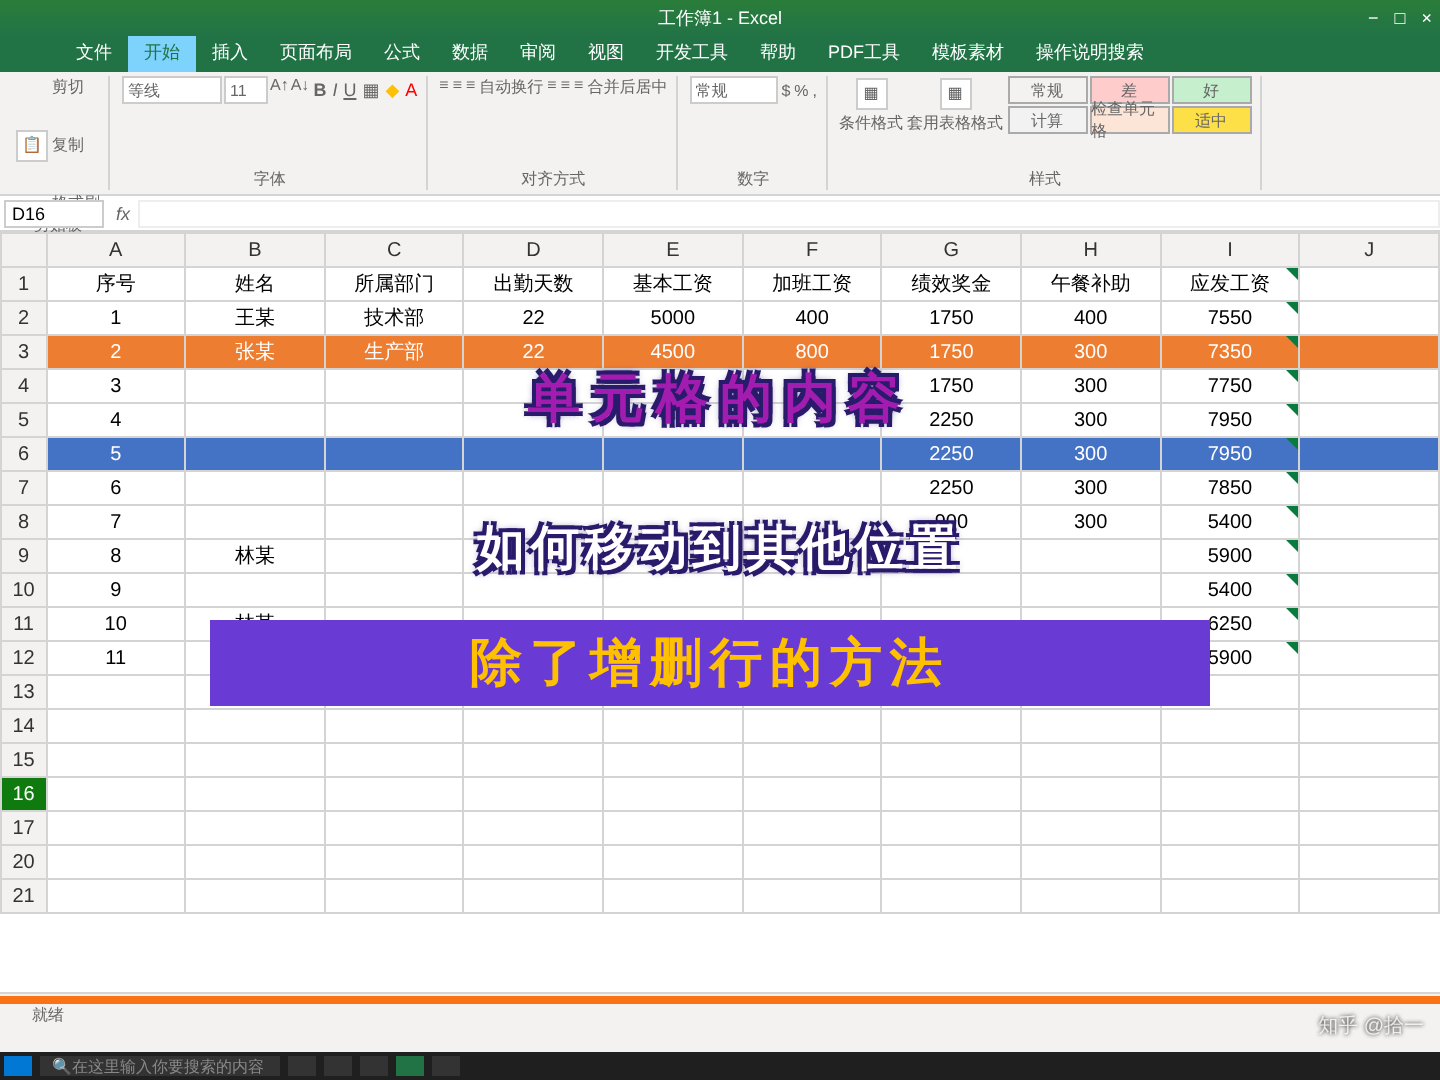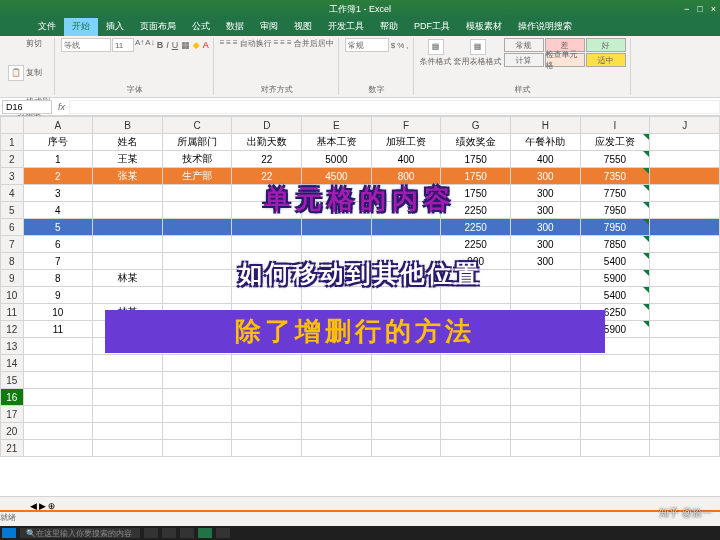--- a/index.html
+++ b/index.html
@@ -30,21 +30,21 @@
 tr.hl-blue td{background:#4472c4;color:#fff}
 .tri{position:relative}
 .tri::before{content:"";position:absolute;top:0;right:0;border:3px solid transparent;border-top-color:#0a7b3e;border-right-color:#0a7b3e}
 .overlay{position:absolute;pointer-events:none;font-weight:900;text-align:center;width:100%}
 .ov1{top:182px;font-size:26px;color:#a21caf;text-shadow:-2px -2px 0 #2a1a6b,2px -2px 0 #2a1a6b,-2px 2px 0 #2a1a6b,2px 2px 0 #2a1a6b,0 0 4px #2a1a6b;letter-spacing:6px}
 .ov2{top:258px;font-size:24px;color:#fff;text-shadow:-2px -2px 0 #2a1a6b,2px -2px 0 #2a1a6b,-2px 2px 0 #2a1a6b,2px 2px 0 #2a1a6b,0 0 4px #2a1a6b;letter-spacing:3px}
 .ov3{top:310px;left:105px;width:500px;background:#6a3bd4;color:#ffc000;font-size:26px;padding:4px 10px;letter-spacing:4px}
 .sheettabs{position:absolute;bottom:26px;left:0;right:0;height:18px;background:#f3f2f1;border-top:1px solid #d4d4d4;display:flex;align-items:center;font-size:9px;padding-left:30px;gap:2px}
 .sheettabs .st{padding:2px 8px;border:1px solid #ccc;background:#fff}
 .sheettabs .st.active{border-bottom:2px solid #217346;color:#217346}
-.statusbar{position:absolute;bottom:14px;left:0;right:0;height:16px;background:#f3f2f1;font-size:8px;padding:0 0;color:#666;border-top:2px solid #f97316}
+.statusbar{position:absolute;bottom:14px;left:0;right:0;height:28px;background:#f3f2f1;font-size:8px;padding:0 16px;color:#666;border-top:4px solid #f97316}
 .taskbar{position:absolute;bottom:0;left:0;right:0;height:14px;background:#1f1f1f;display:flex;align-items:center;gap:4px;padding:0 2px}
 .taskbar .tb{width:14px;height:10px;background:#333}
 .taskbar .search{background:#333;color:#888;font-size:8px;padding:1px 6px;height:10px;width:120px;display:flex;align-items:center}
 .watermark{position:absolute;bottom:20px;right:8px;color:rgba(255,255,255,.8);font-size:10px;text-shadow:0 0 2px #000}
 </style>
 </head>
 <body>
 
 <div class="titlebar">
   <span>工作簿1 - Excel</span>

